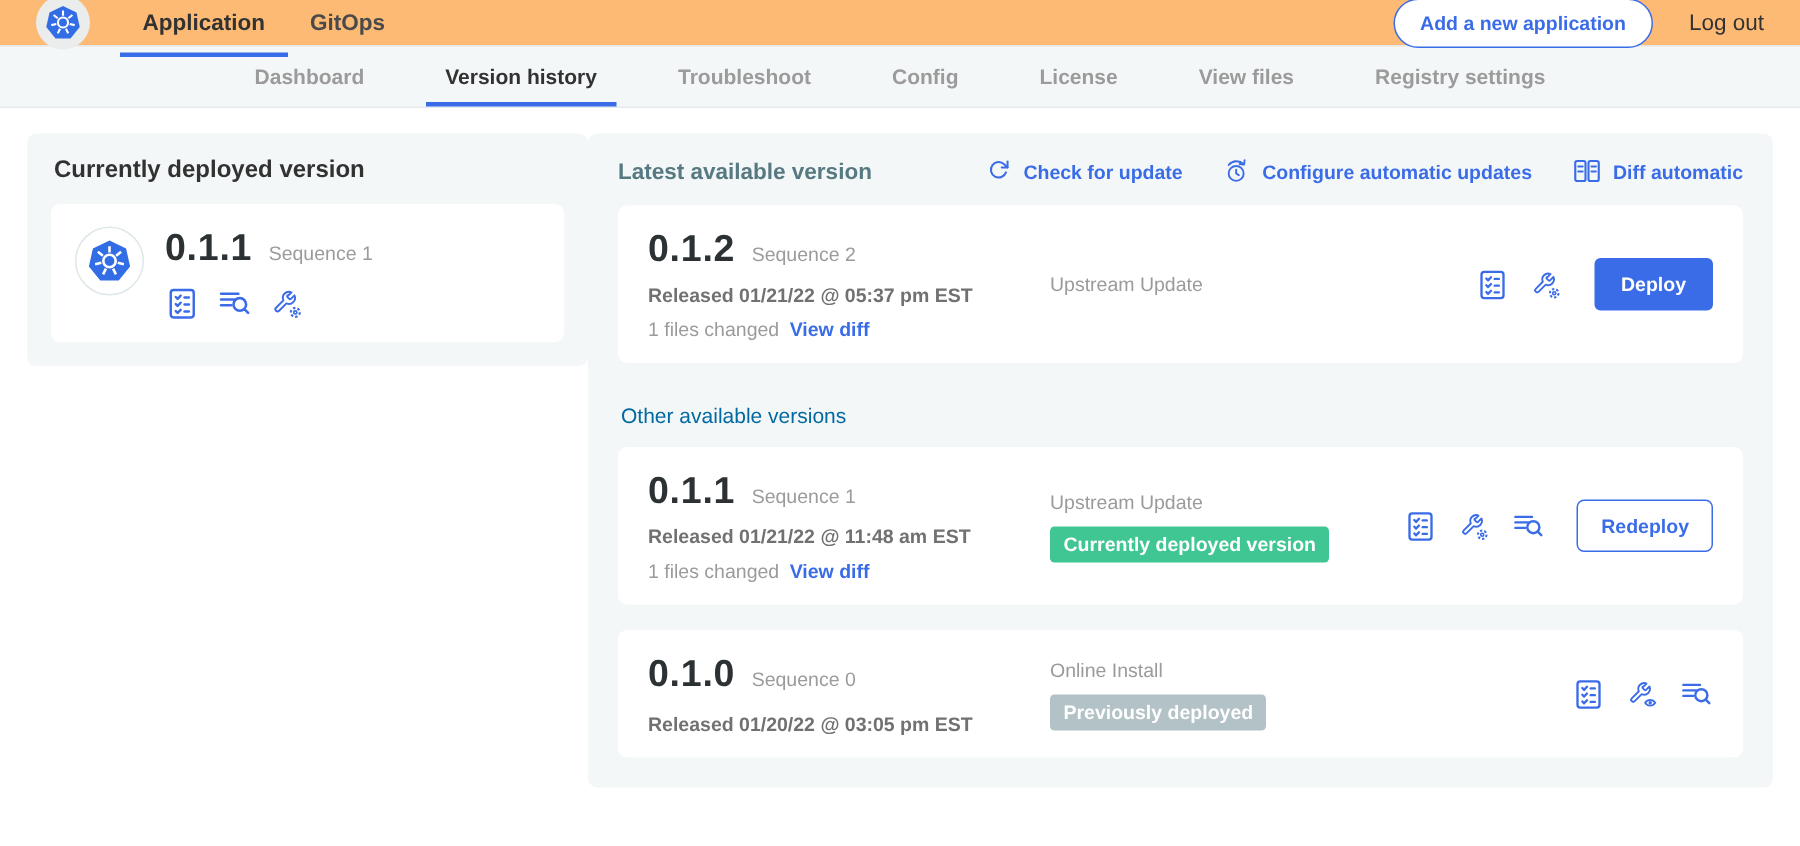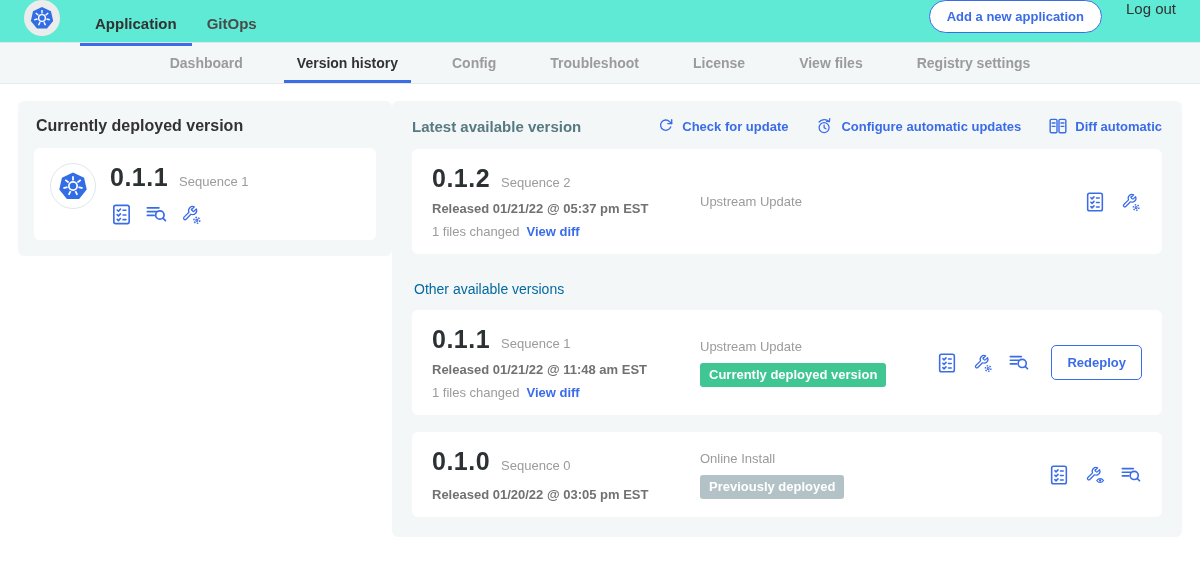--- a/index.html
+++ b/index.html
@@ -4,21 +4,21 @@
 <style>
   * { box-sizing: border-box; }
   html,body { margin:0; padding:0; }
   body {
     width:1200px; height:564px; overflow:hidden;
     background:#ffffff;
     font-family:"Liberation Sans", sans-serif;
     color:#323232;
   }
   
-  .topbar { height:43px; border-bottom:1px solid #e1e6e8; display:flex; align-items:flex-start; padding:0 24px; background:#5eead4; }
+  .topbar { height:31px; border-bottom:1px solid #e1e6e8; display:flex; align-items:center; padding:0 24px; background:#fdba74; }
   .logo-circle { width:36px; height:36px; border-radius:50%; background:#ebecec; display:flex; align-items:center; justify-content:center; margin-right:20px; cursor:pointer; flex:0 0 auto; }
   .top-tab { position:relative; height:46px; display:flex; align-items:center; padding:0 15px; font-size:15px; font-weight:700; color:#4a4a4a; cursor:pointer; }
   .top-tab.active { color:#323232; }
   .top-tab.active::after { content:""; position:absolute; left:0; right:0; bottom:0; height:3px; background:#3b6ce8; }
   .topbar-spacer { flex:1; }
   .add-app-btn { border:1px solid #3b6ce8; color:#3b6ce8; border-radius:17px; padding:8px 17px; font-size:13px; font-weight:700; background:#fff; cursor:pointer; font-family:inherit; }
   .logout { margin-left:24px; font-size:15px; color:#323232; cursor:pointer; }
   
   .subnav { height:41px; background:#f4f7f8; border-bottom:1px solid #e7eaec; display:flex; justify-content:center; }
   .subnav-item { height:40px; display:flex; align-items:center; padding:0 27px; font-size:14px; font-weight:600; color:#9b9b9b; cursor:pointer; position:relative; white-space:nowrap; }
@@ -140,22 +140,22 @@
     <span>GitOps</span>
   </div>
   <div class="topbar-spacer"></div>
   <button class="add-app-btn">Add a new application</button>
   <div class="logout">Log out</div>
 </div>
 
 <div class="subnav">
   <div class="subnav-item">Dashboard</div>
   <div class="subnav-item active">Version history</div>
+  <div class="subnav-item">Troubleshoot</div>
   <div class="subnav-item">Config</div>
-  <div class="subnav-item">Troubleshoot</div>
   <div class="subnav-item">License</div>
   <div class="subnav-item">View files</div>
   <div class="subnav-item">Registry settings</div>
 </div>
 
 <div class="main">
 
   <div class="panel left-panel">
     <div class="left-title">Currently deployed version</div>
     <div class="deployed-card">
@@ -244,20 +244,21 @@
           <svg width="22" height="22" viewBox="0 0 24 24">
               <use href="#i-checklist"></use>
             </svg>
         </span>
         <span class="icon-btn">
           <svg width="22" height="22" viewBox="0 0 24 24">
               <use href="#i-wrench"></use>
               <use href="#i-gear"></use>
             </svg>
         </span>
+        <button class="btn-primary">Deploy</button>
       </div>
     </div>
 
     <div class="other-heading">Other available versions</div>
 
     <div class="version-card">
       <div class="vc-left">
         <div class="version-line">
           <span class="version-number">0.1.1</span>
           <span class="sequence-label">Sequence 1</span>

